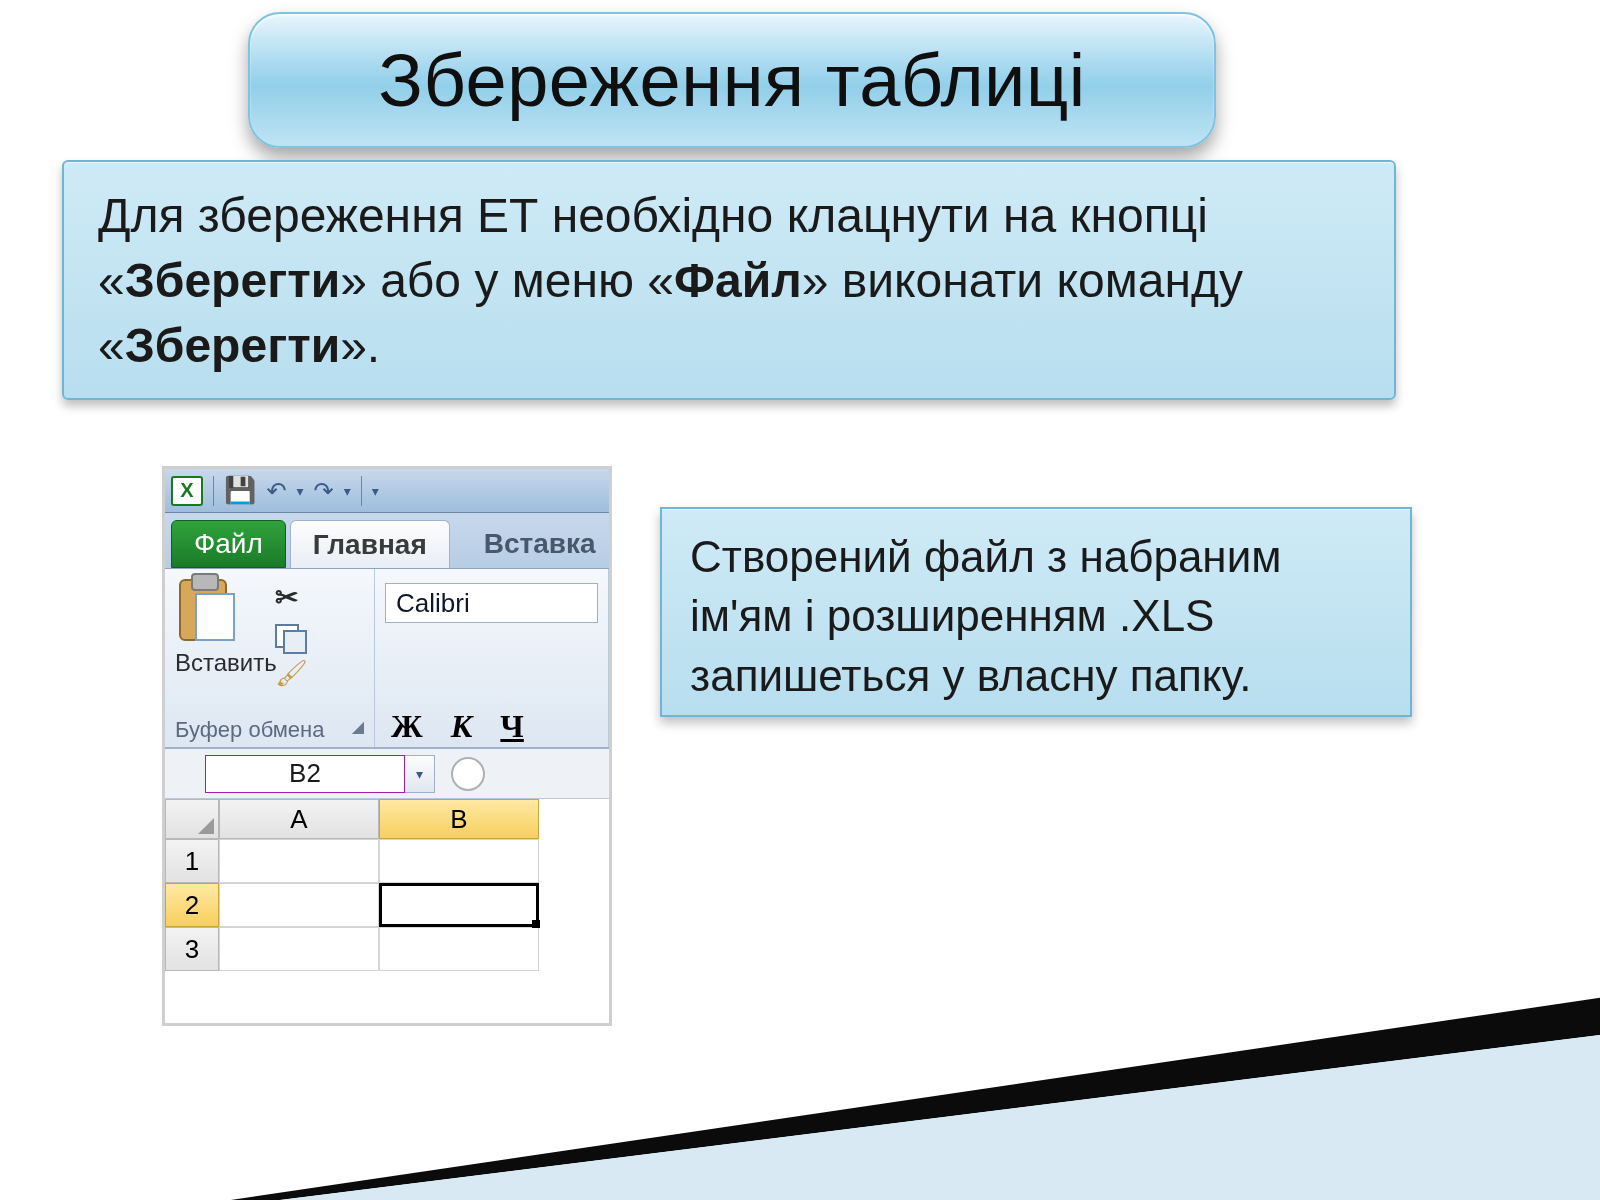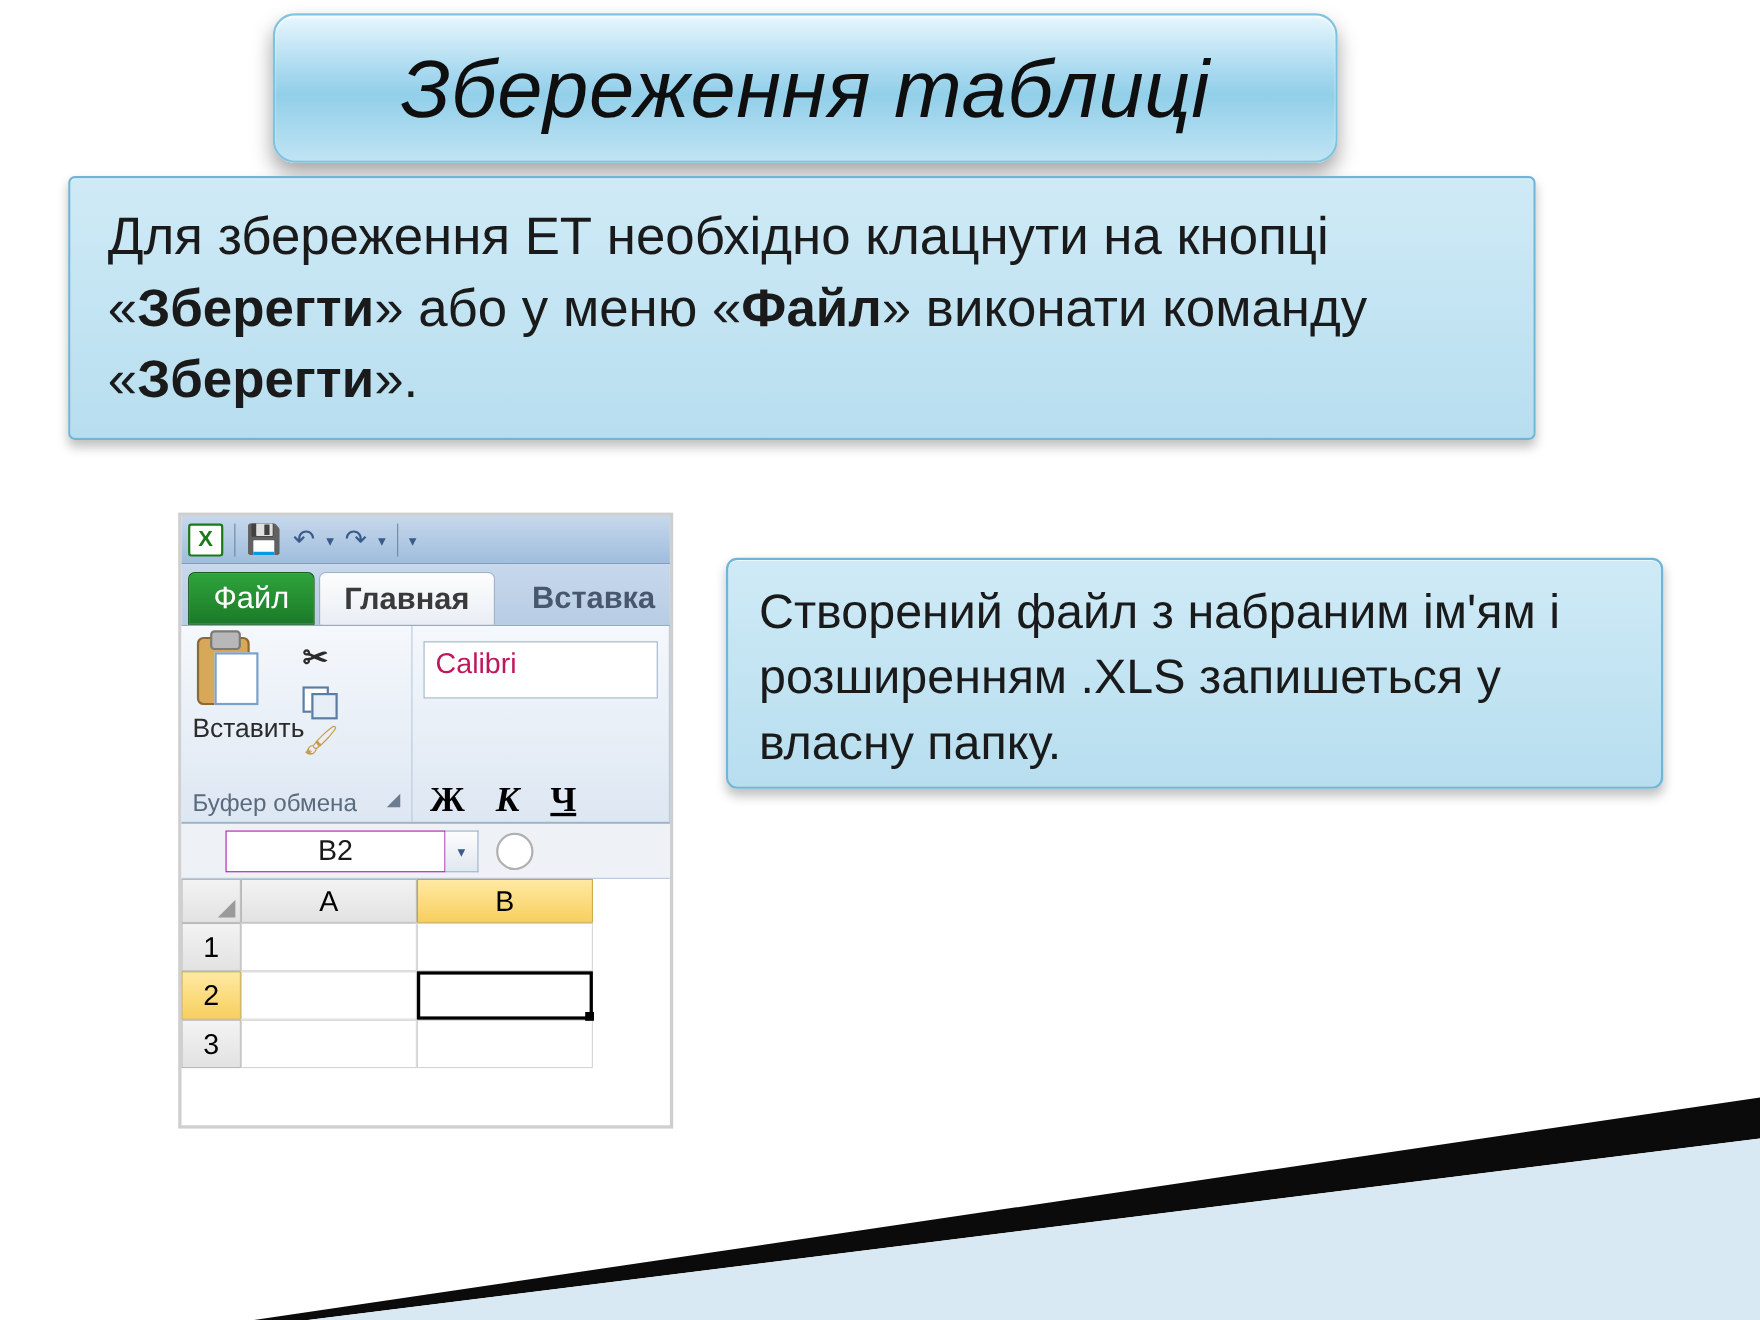--- a/index.html
+++ b/index.html
@@ -3,25 +3,25 @@
 <meta charset="utf-8">
 <style>
   * { box-sizing: border-box; margin: 0; padding: 0; }
   html, body { width: 1600px; height: 1200px; background: #fff; font-family: "Segoe UI", Arial, sans-serif; overflow: hidden; position: relative; }
 
   
   .title-box {
     position: absolute;
     left: 248px; top: 12px;
     width: 968px; height: 136px;
-    border-radius: 20px;
+    border-radius: 32px;
     background: linear-gradient(to bottom, #e8f6fd 0%, #a6d8ef 40%, #92cfe9 55%, #bfe4f4 100%);
     border: 2px solid #7ec3e0;
     box-shadow: 0 10px 18px rgba(0,0,0,0.35), inset 0 2px 2px rgba(255,255,255,0.7);
-    display: flex; align-items: center; justify-content: center; font-style: italic;
+    display: flex; align-items: center; justify-content: center;
   }
   .title-box span {
     font-size: 74px;
     color: #0f0f0f;
     font-weight: 400;
     letter-spacing: 0.5px;
   }
 
   
   .instruction {
@@ -126,22 +126,22 @@
   .copy::before { left: 0; top: 0; }
   .copy::after { left: 8px; top: 6px; background: #e8eef6; }
   .brush { color: #c99a4a; font-size: 26px; }
   .group-label { font-size: 22px; color: #5a6b7f; text-align: left; padding-bottom: 2px; }
   .dlg { font-size: 16px; color: #6b7c90; float: right; }
 
   .font-name-row {
     display: flex; align-items: center; gap: 6px; margin-top: 8px;
   }
   .font-name {
-    flex: 1; height: 52px; background: #fff; border: 1px solid #9db2c8;
-    font-size: 26px; padding: 4px 10px; color: #be185d;
+    flex: 1; height: 40px; background: #fff; border: 1px solid #9db2c8;
+    font-size: 26px; padding: 4px 10px; color: #0f172a;
   }
   .font-style-row { display: flex; gap: 28px; margin-top: 28px; padding-left: 6px; }
   .fs-b { font-family: "Times New Roman", serif; font-weight: 700; font-size: 32px; }
   .fs-i { font-family: "Times New Roman", serif; font-style: italic; font-weight: 700; font-size: 32px; }
   .fs-u { font-family: "Times New Roman", serif; font-weight: 700; font-size: 32px; text-decoration: underline; }
 
   .namebox-row {
     height: 50px; background: #eef2f7; border-bottom: 1px solid #b9c9db;
     display: flex; align-items: center;
   }
@@ -192,24 +192,24 @@
   }
   .cell.active::after {
     content: ""; position: absolute; right: -4px; bottom: -4px;
     width: 8px; height: 8px; background: #000;
   }
 
   
   .info-box {
     position: absolute;
     left: 660px; top: 507px;
-    width: 852px; height: 210px;
+    width: 752px; height: 210px;
     background: linear-gradient(to bottom, #cfeaf6 0%, #b7deef 100%);
     border: 2px solid #6fb6d6;
-    border-radius: 10px;
+    border-radius: 0;
     box-shadow: 0 6px 10px rgba(0,0,0,0.25), inset 0 1px 0 rgba(255,255,255,0.6);
     padding: 18px 28px;
     font-size: 44px;
     color: #1a1a1a;
     line-height: 1.35;
   }
 
   
   .wedge {
     position: absolute; left: -40px; bottom: -40px;

